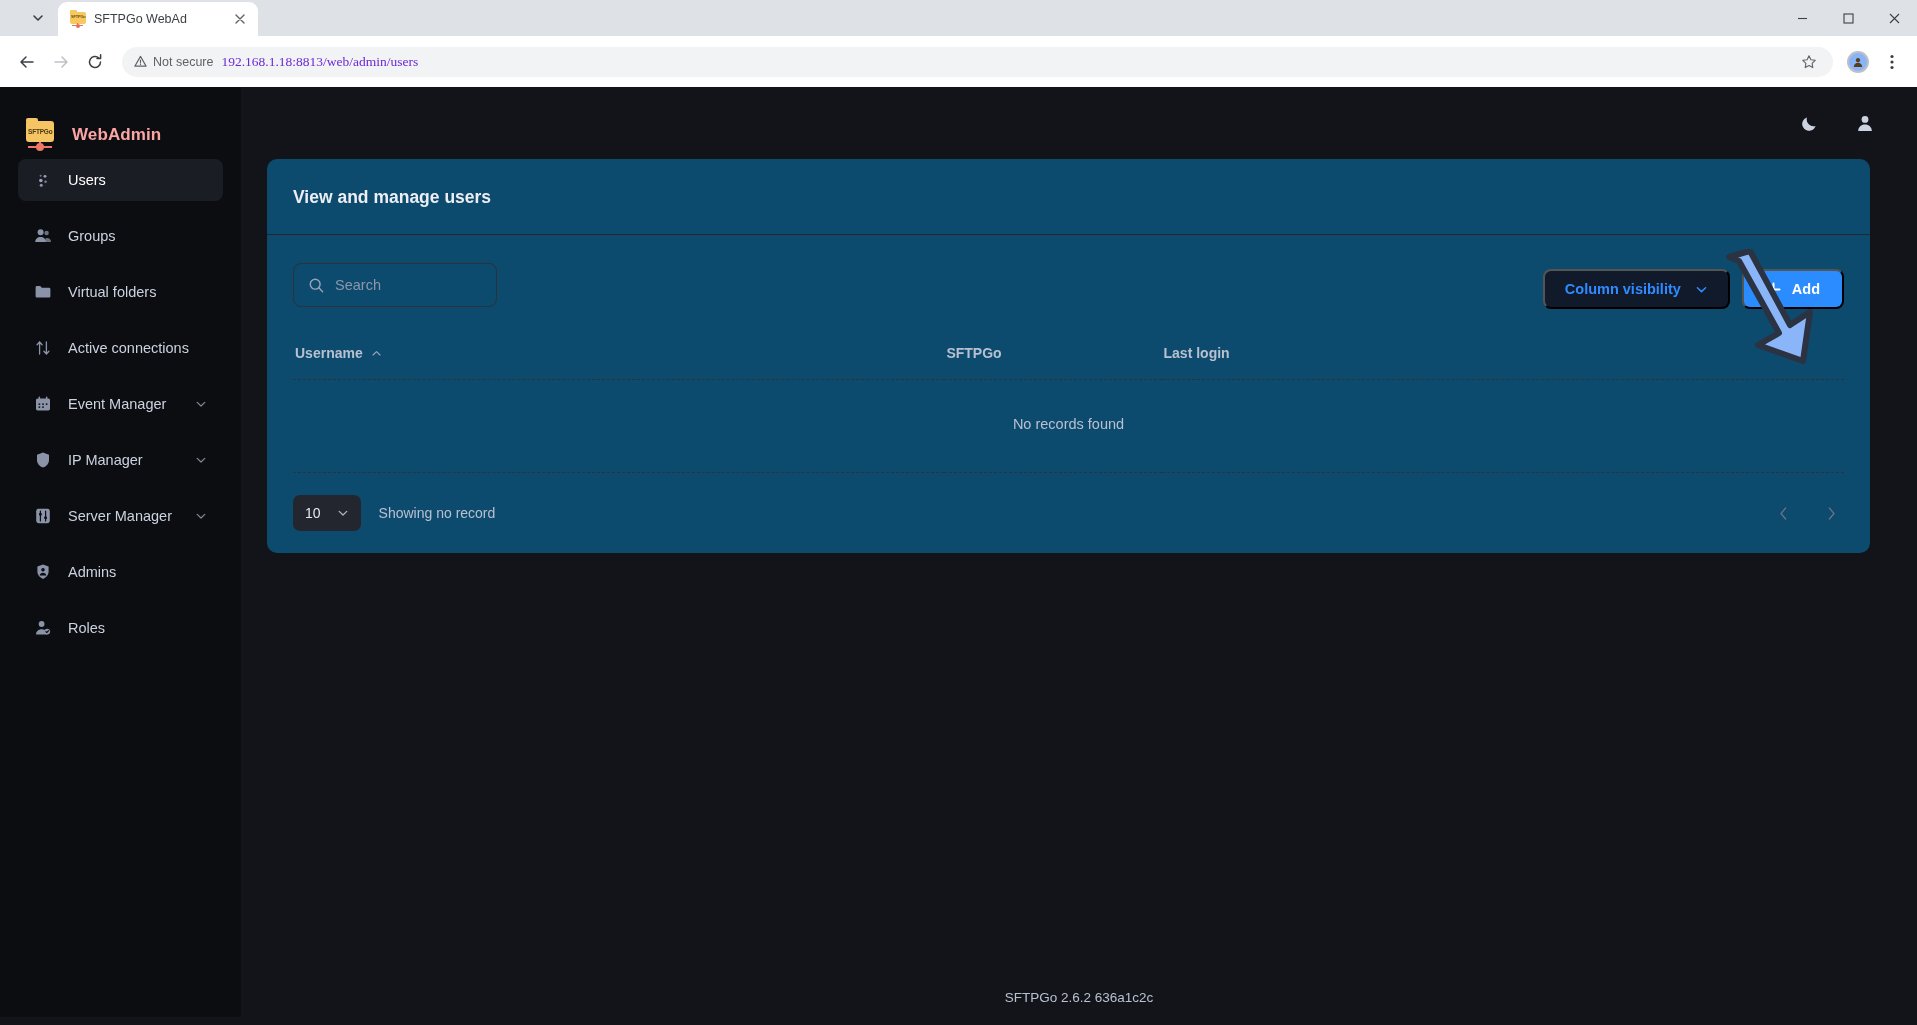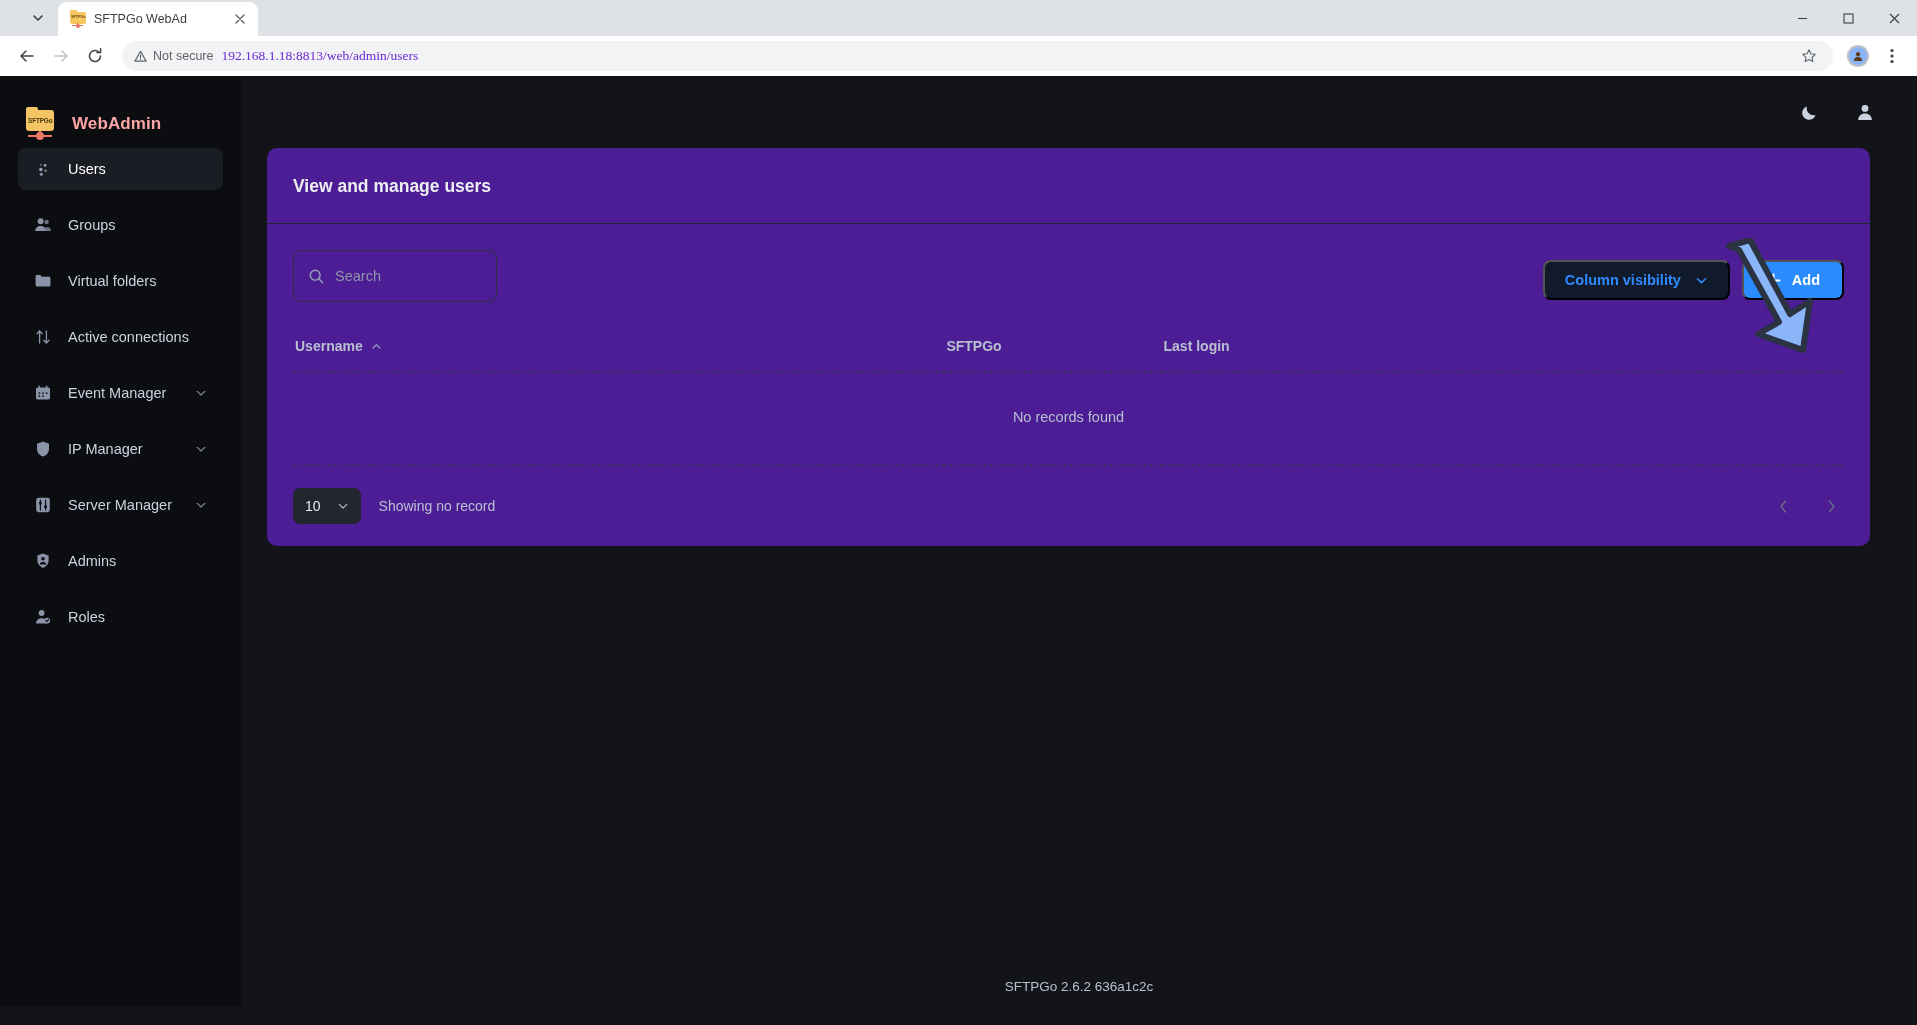--- a/index.html
+++ b/index.html
@@ -53,21 +53,21 @@
   }
   .tab-title {
     font-size: 12.5px; color: #3c4043; white-space: nowrap;
     overflow: hidden; flex: 1;
     -webkit-mask-image: linear-gradient(to right, #000 75%, transparent 100%);
     mask-image: linear-gradient(to right, #000 75%, transparent 100%);
   }
   .tab-close { width: 16px; height: 16px; display: flex; align-items: center; justify-content: center; color: #5f6368; }
 
   .toolbar {
-    height: 40px; background: #fff; display: flex; align-items: center;
+    height: 51px; background: #fff; display: flex; align-items: center;
     padding: 0 12px; gap: 4px;
   }
   .nav-btn {
     width: 30px; height: 30px; display: flex; align-items: center;
     justify-content: center; border-radius: 50%; color: #3c4043;
   }
   .nav-btn.disabled { color: #bdc1c6; }
   .omnibox {
     flex: 1; height: 30px; background: #f1f3f4; border-radius: 16px;
     display: flex; align-items: center; padding: 0 12px; margin-left: 8px;
@@ -125,28 +125,28 @@
   .nav-item.active .nav-ico { color: #9aa3b8; }
   .nav-label { flex: 1; line-height: 1; }
   .nav-caret { color: #7d8599; display: flex; align-items: center; }
   .nav-spacer { height: 13px; }
 
   .content { flex: 1; display: flex; flex-direction: column; position: relative; min-width: 0; }
   .topbar { height: 72px; display: flex; align-items: center; justify-content: flex-end; padding-right: 40px; gap: 32px; }
   .topbar-ico { width: 24px; height: 24px; display: flex; align-items: center; justify-content: center; color: #cbd2e0; }
 
   .card-wrap { padding: 0 47px 0 26px; }
-  .card { background: #4c1d95; border-radius: 10px; overflow: hidden; }
+  .card { background: #0c4a6e; border-radius: 10px; overflow: hidden; }
   .card-head { padding: 28px 26px 26px 26px; border-bottom: 1px solid #23262e; }
   .card-title { font-size: 17.5px; font-weight: 700; color: #eceef3; }
   .card-body { padding: 26px 26px 22px 26px; }
 
   .toolrow { display: flex; align-items: center; justify-content: space-between; margin-bottom: 22px; }
   .search-box {
-    width: 204px; height: 52px; border: 1px solid #2d313b; border-radius: 8px;
+    width: 204px; height: 44px; border: 1px solid #2d313b; border-radius: 8px;
     display: flex; align-items: center; gap: 10px; padding: 0 14px; background: transparent;
   }
   .search-ico { color: #9aa3b8; display: flex; }
   .search-ph { font-size: 14.5px; color: #8e96a9; }
 
   .tool-right { display: flex; align-items: center; gap: 12px; margin-top: 8px; }
   .btn-colvis {
     height: 40px; background: #111a2b; border-radius: 8px; color: #2f8bff;
     font-size: 14.5px; font-weight: 700; display: flex; align-items: center;
     gap: 14px; padding: 0 20px;

